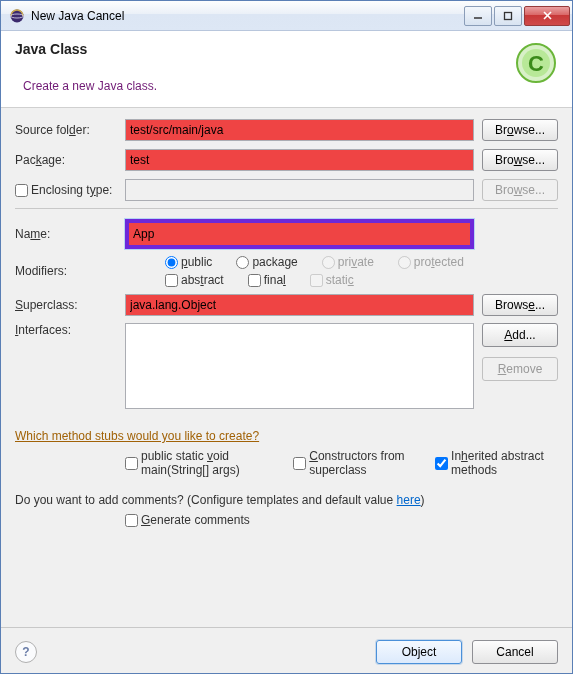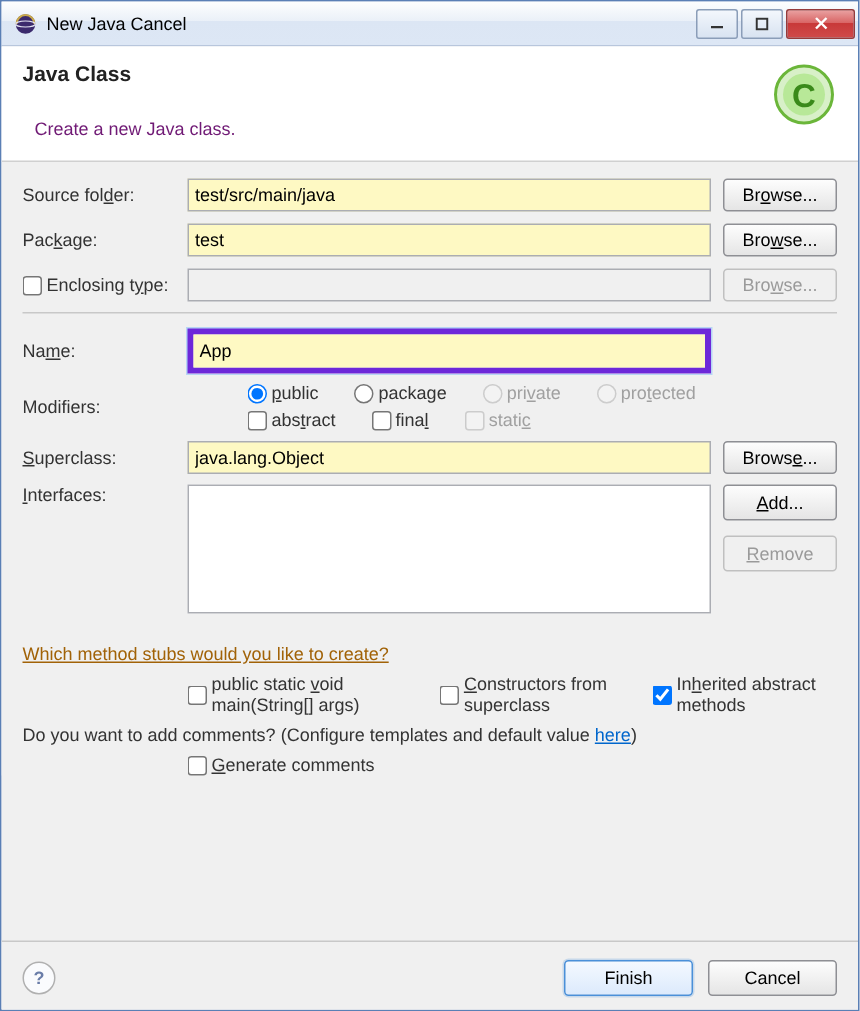--- a/index.html
+++ b/index.html
@@ -77,21 +77,21 @@
     margin-right: 8px;
   }
   .btn-col { width: 76px; flex-shrink: 0; }
   input[type="text"].tf {
     width: 100%;
     height: 22px;
     padding: 2px 4px;
     border: 1px solid #abadb3;
     font-family: inherit;
     font-size: 12px;
-    background: #fef9c3;
+    background: #ef4444;
   }
   input[type="text"].tf[disabled] {
     background: #f0f0f0;
     color: #888;
   }
   .btn {
     width: 100%;
     height: 22px;
     border: 1px solid #8e8f94;
     border-radius: 3px;
@@ -145,21 +145,21 @@
     margin: 20px 0 6px 0;
     color: #a16207;
     text-decoration: underline;
   }
   .indented-checks {
     padding-left: 110px;
     display: flex;
     gap: 8px;
   }
   .comment-row {
-    margin-top: 6px;
+    margin-top: 16px;
     color: #333;
   }
   .link { color: #0066cc; text-decoration: underline; }
   .footer {
     position: absolute;
     bottom: 0; left: 0; right: 0;
     height: 48px;
     border-top: 1px solid #c8c8c8;
     background: #f0f0f0;
     display: flex;
@@ -379,17 +379,17 @@
       <input type="checkbox" style="">
       <span><span class="underline">G</span>enerate comments</span>
     </label>
   </div>
 
 </div>
 
 <div class="footer">
   <div class="help-icon">?</div>
   <div class="footer-spacer"></div>
-  <button class="btn primary">Finish</button>
+  <button class="btn primary">Object</button>
   <button class="btn">Cancel</button>
 </div>
 
 </div>
 
 </body></html>

